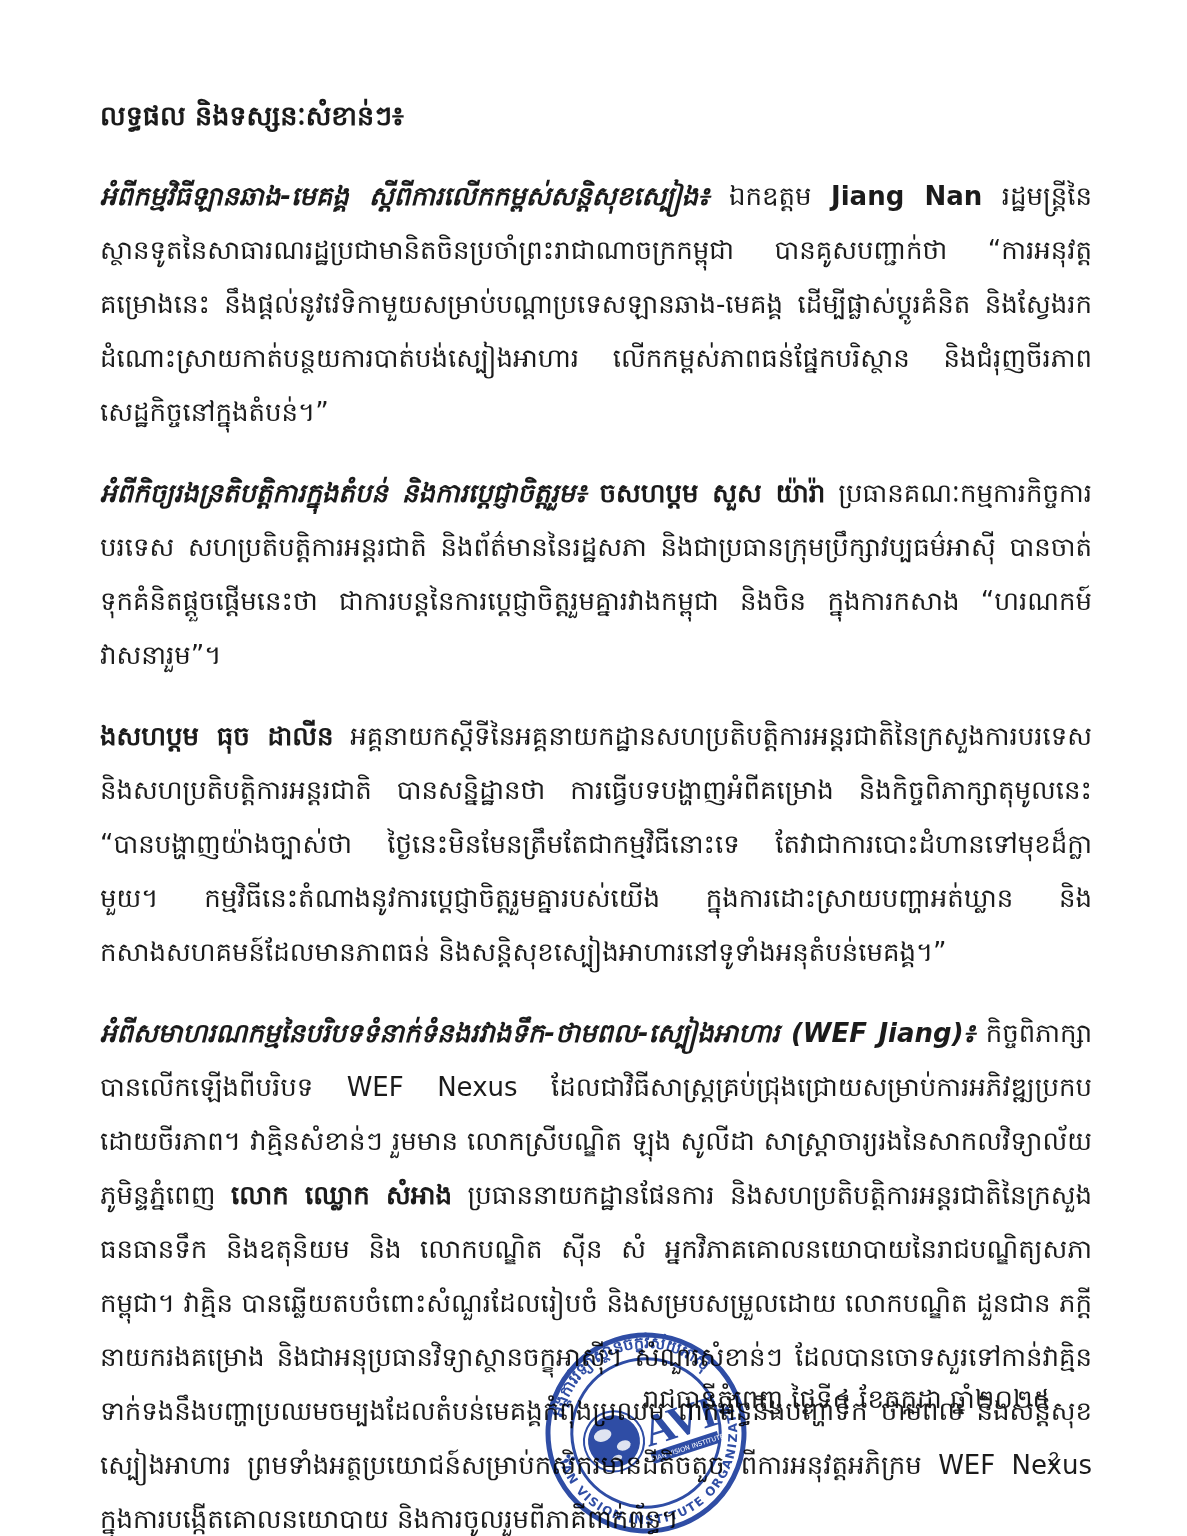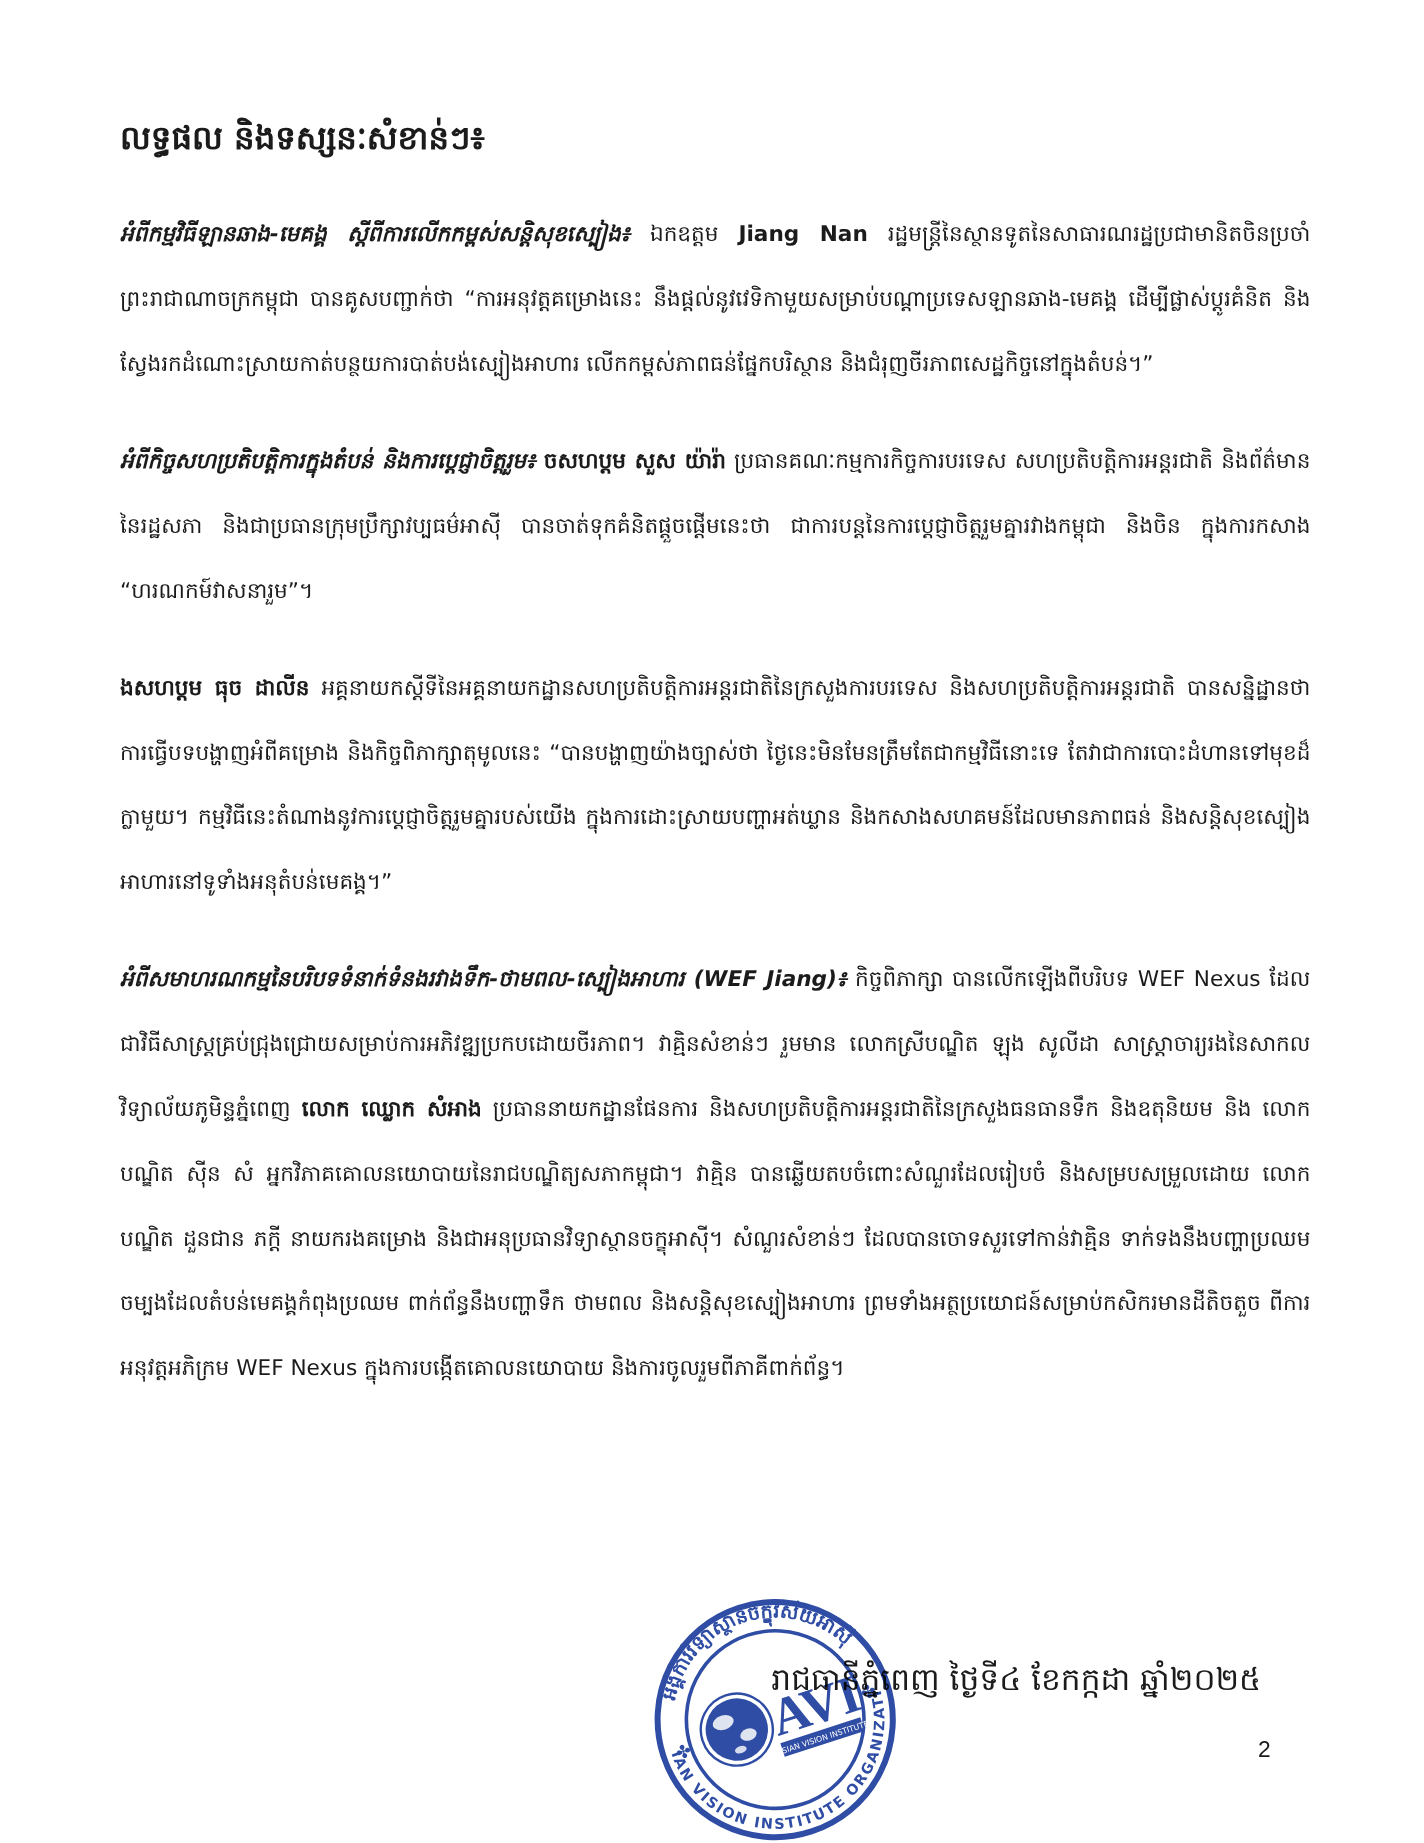--- a/index.html
+++ b/index.html
@@ -15,21 +15,21 @@
   .content{
     position:absolute;
     left:100px;top:96px;width:992px;
   }
   .h1{
     font-size:27px;font-weight:bold;
     margin:0 0 32px 0;
     line-height:1.5;
   }
   p.para{
-    font-size:18px;
+    font-size:26px;
     line-height:54px;
     margin:0 0 27px 0;
     text-align:justify;
   }
   .lead{font-weight:bold;font-style:italic;}
   .bold{font-weight:bold;}
   .dateline{
     position:absolute;
     top:1383px;right:136px;
     font-size:26px;
@@ -62,21 +62,21 @@
     <div class="h1">លទ្ធផល និងទស្សនៈសំខាន់ៗ៖</div>
 
     <p class="para">
       <span class="lead">អំពីកម្មវិធីឡានឆាង-មេគង្គ ស្ដីពីការលើកកម្ពស់សន្តិសុខស្បៀង៖</span>
       <span>ឯកឧត្តម</span>
       <span class="bold">Jiang Nan</span>
       <span>រដ្ឋមន្រ្តីនៃស្ថានទូតនៃសាធារណរដ្ឋប្រជាមានិតចិនប្រចាំព្រះរាជាណាចក្រកម្ពុជា បានគូសបញ្ជាក់ថា “ការអនុវត្តគម្រោងនេះ នឹងផ្តល់នូវវេទិកាមួយសម្រាប់បណ្តាប្រទេសឡានឆាង-មេគង្គ ដើម្បីផ្លាស់ប្តូរគំនិត និងស្វែងរកដំណោះស្រាយកាត់បន្ថយការបាត់បង់ស្បៀងអាហារ លើកកម្ពស់ភាពធន់ផ្នែកបរិស្ថាន និងជំរុញចីរភាពសេដ្ឋកិច្ចនៅក្នុងតំបន់។”</span>
     </p>
 
     <p class="para">
-      <span class="lead">អំពីកិច្ចសហប្រតិបត្តិការក្នុងតំបន់ និងការប្តេជ្ញាចិត្តរួម៖</span>
+      <span class="lead">អំពីកិច្យរងន្រតិបត្តិការក្នុងតំបន់ និងការប្តេជ្ញាចិត្តរួម៖</span>
       <span class="bold">ចសហប្តម សួស យ៉ារ៉ា</span>
       <span>ប្រធានគណៈកម្មការកិច្ចការបរទេស សហប្រតិបត្តិការអន្តរជាតិ និងព័ត៌មាននៃរដ្ឋសភា និងជាប្រធានក្រុមប្រឹក្សាវប្បធម៌អាស៊ី បានចាត់ទុកគំនិតផ្តួចផ្តើមនេះថា ជាការបន្តនៃការប្តេជ្ញាចិត្តរួមគ្នារវាងកម្ពុជា និងចិន ក្នុងការកសាង “ហរណកម៍វាសនារួម”។</span>
     </p>
 
     <p class="para">
       <span class="bold">ងសហប្តម ធុច ដាលីន</span>
       <span>អគ្គនាយកស្ដីទីនៃអគ្គនាយកដ្ឋានសហប្រតិបត្តិការអន្តរជាតិនៃក្រសួងការបរទេស និងសហប្រតិបត្តិការអន្តរជាតិ បានសន្និដ្ឋានថា ការធ្វើបទបង្ហាញអំពីគម្រោង និងកិច្ចពិភាក្សាតុមូលនេះ “បានបង្ហាញយ៉ាងច្បាស់ថា ថ្ងៃនេះមិនមែនត្រឹមតែជាកម្មវិធីនោះទេ តែវាជាការបោះដំហានទៅមុខដ៏ក្លាមួយ។ កម្មវិធីនេះតំណាងនូវការប្តេជ្ញាចិត្តរួមគ្នារបស់យើង ក្នុងការដោះស្រាយបញ្ហាអត់ឃ្លាន និងកសាងសហគមន៍ដែលមានភាពធន់ និងសន្តិសុខស្បៀងអាហារនៅទូទាំងអនុតំបន់មេគង្គ។”</span>
     </p>
 
     <p class="para">

